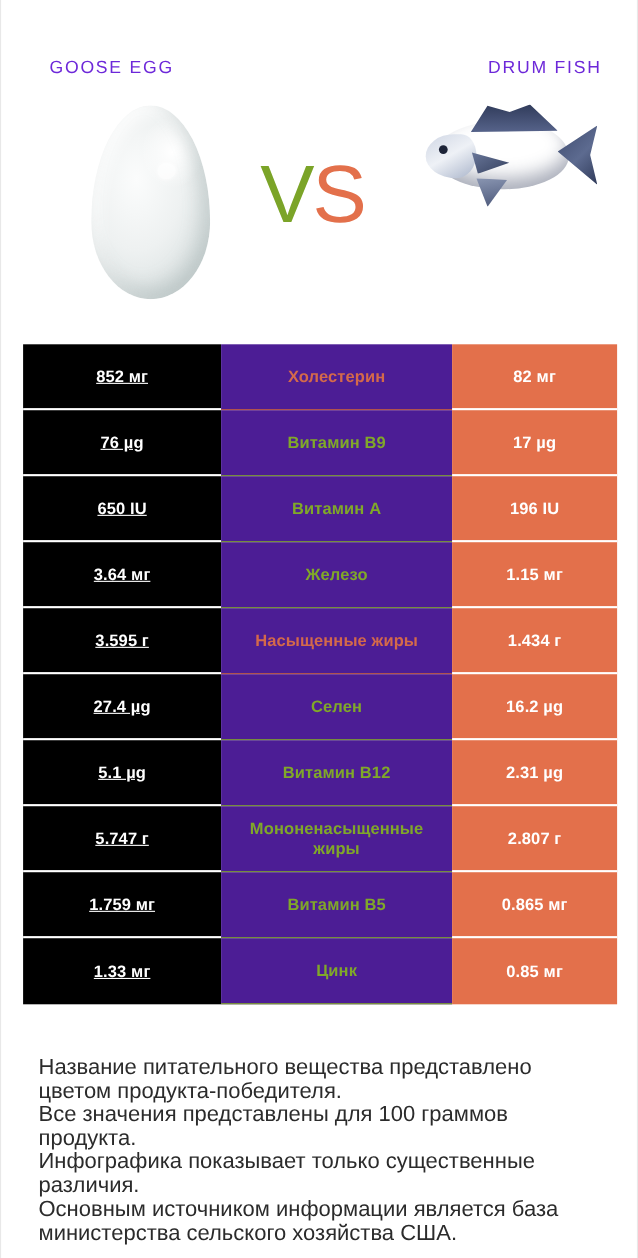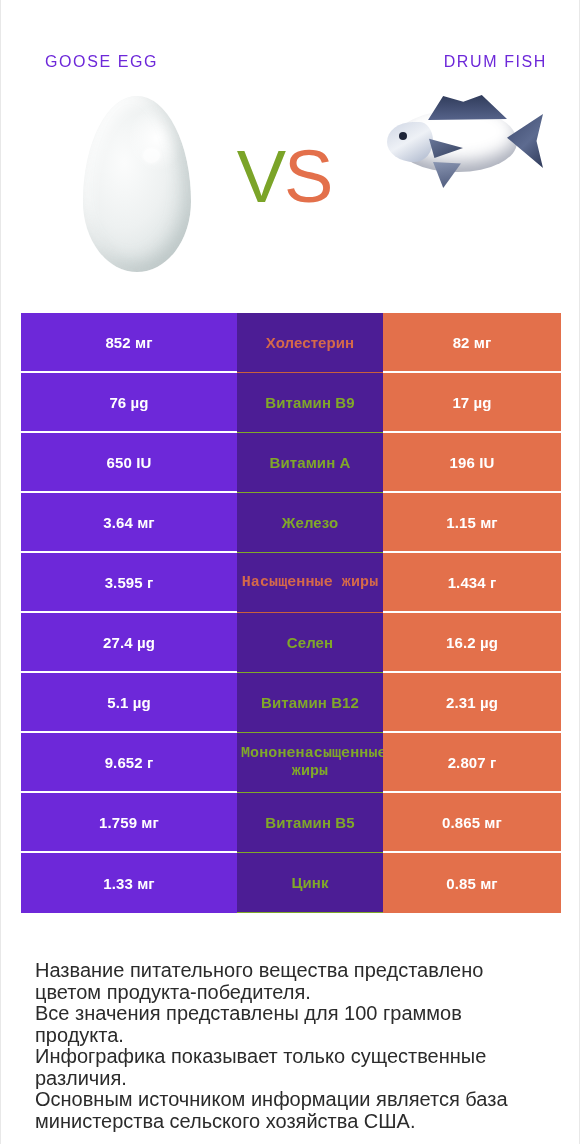--- a/index.html
+++ b/index.html
@@ -164,48 +164,49 @@
   .cell {
     display: flex;
     align-items: center;
     justify-content: center;
     font-size: 15px;
     font-weight: 700;
     letter-spacing: 0.1px;
   }
 
   .cell-left {
-    width: 216px;
-    background: #6d28d9;
+    width: 180px;
+    background: #000000;
     color: #ffffff;
     border-bottom: 2px solid #ffffff;
+    text-decoration: underline;
   }
   .cell-right {
-    width: 178px;
+    width: 150px;
     background: #E3704B;
     color: #ffffff;
     border-bottom: 2px solid #ffffff;
   }
 
   .cell-mid {
     flex: 1;
     background: #4c1d95;
     text-align: center;
     line-height: 1.18;
     padding: 0 4px;
     overflow: hidden;
     white-space: nowrap;
   }
   .cell-mid .label {
     display: block;
     width: 100%;
     font-size: 15px;
     font-weight: 700;
   }
-  .cell-mid.two-line .label { white-space: normal; font-family: Liberation Mono, monospace; }
+  .cell-mid.two-line .label { white-space: normal; }
 
   .row.win-green  .cell-mid { border-bottom: 1px solid #80A829; color: #80A829; }
   .row.win-orange .cell-mid { border-bottom: 1px solid #C9603C; color: #D4694A; }
 
   .row:last-child .cell-left,
   .row:last-child .cell-right { border-bottom: none; }
 
   
   .footer {
     position: absolute;
@@ -296,21 +297,21 @@
         <div class="cell cell-right">16.2 µg</div>
       </div>
       <div class="row win-green">
         <div class="cell cell-left">5.1 µg</div>
         <div class="cell cell-mid">
           <span class="label">Витамин B12</span>
         </div>
         <div class="cell cell-right">2.31 µg</div>
       </div>
       <div class="row win-green">
-        <div class="cell cell-left">9.652 г</div>
+        <div class="cell cell-left">5.747 г</div>
         <div class="cell cell-mid two-line">
           <span class="label">Мононенасыщенные жиры</span>
         </div>
         <div class="cell cell-right">2.807 г</div>
       </div>
       <div class="row win-green">
         <div class="cell cell-left">1.759 мг</div>
         <div class="cell cell-mid">
           <span class="label">Витамин B5</span>
         </div>

